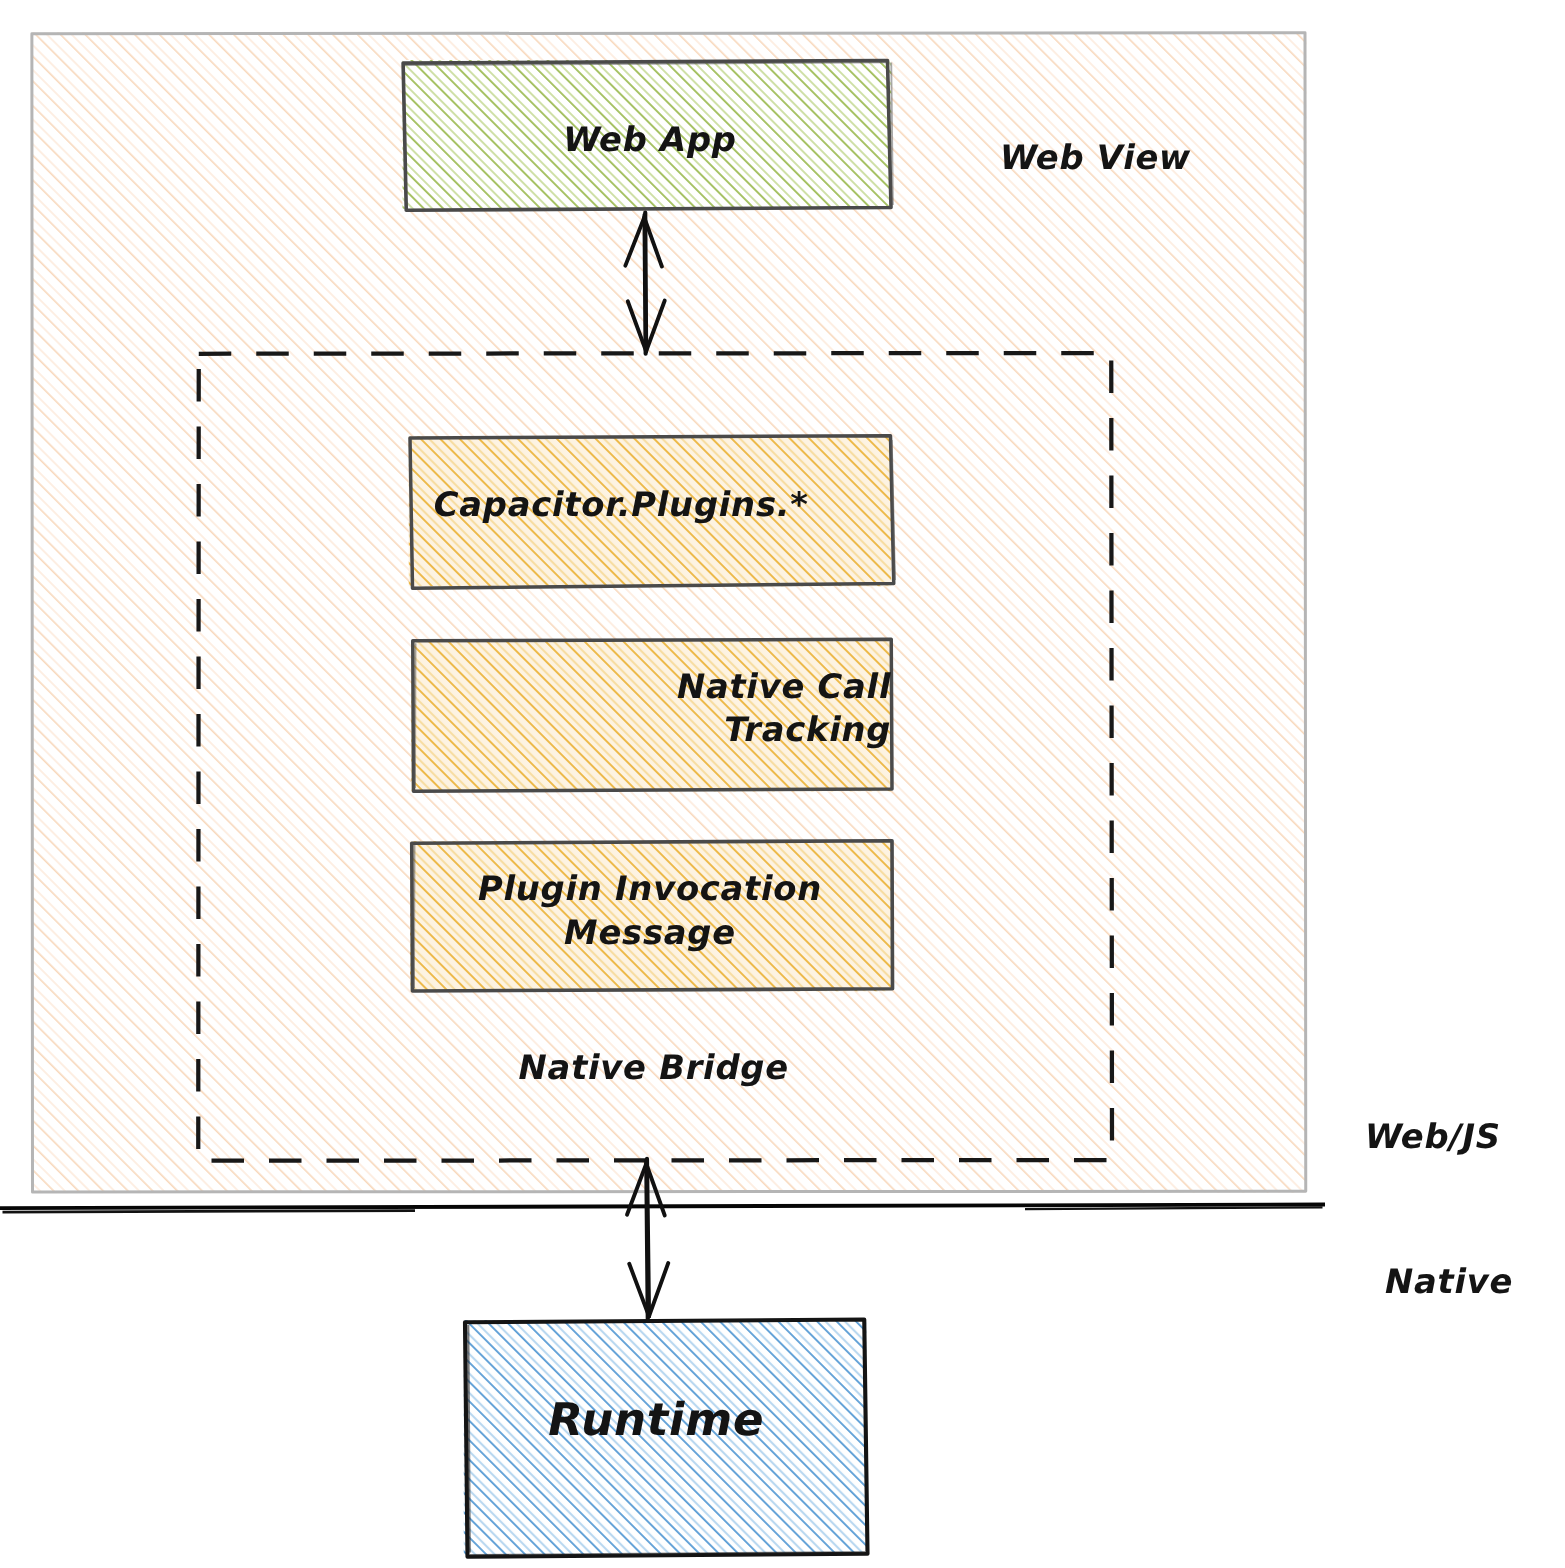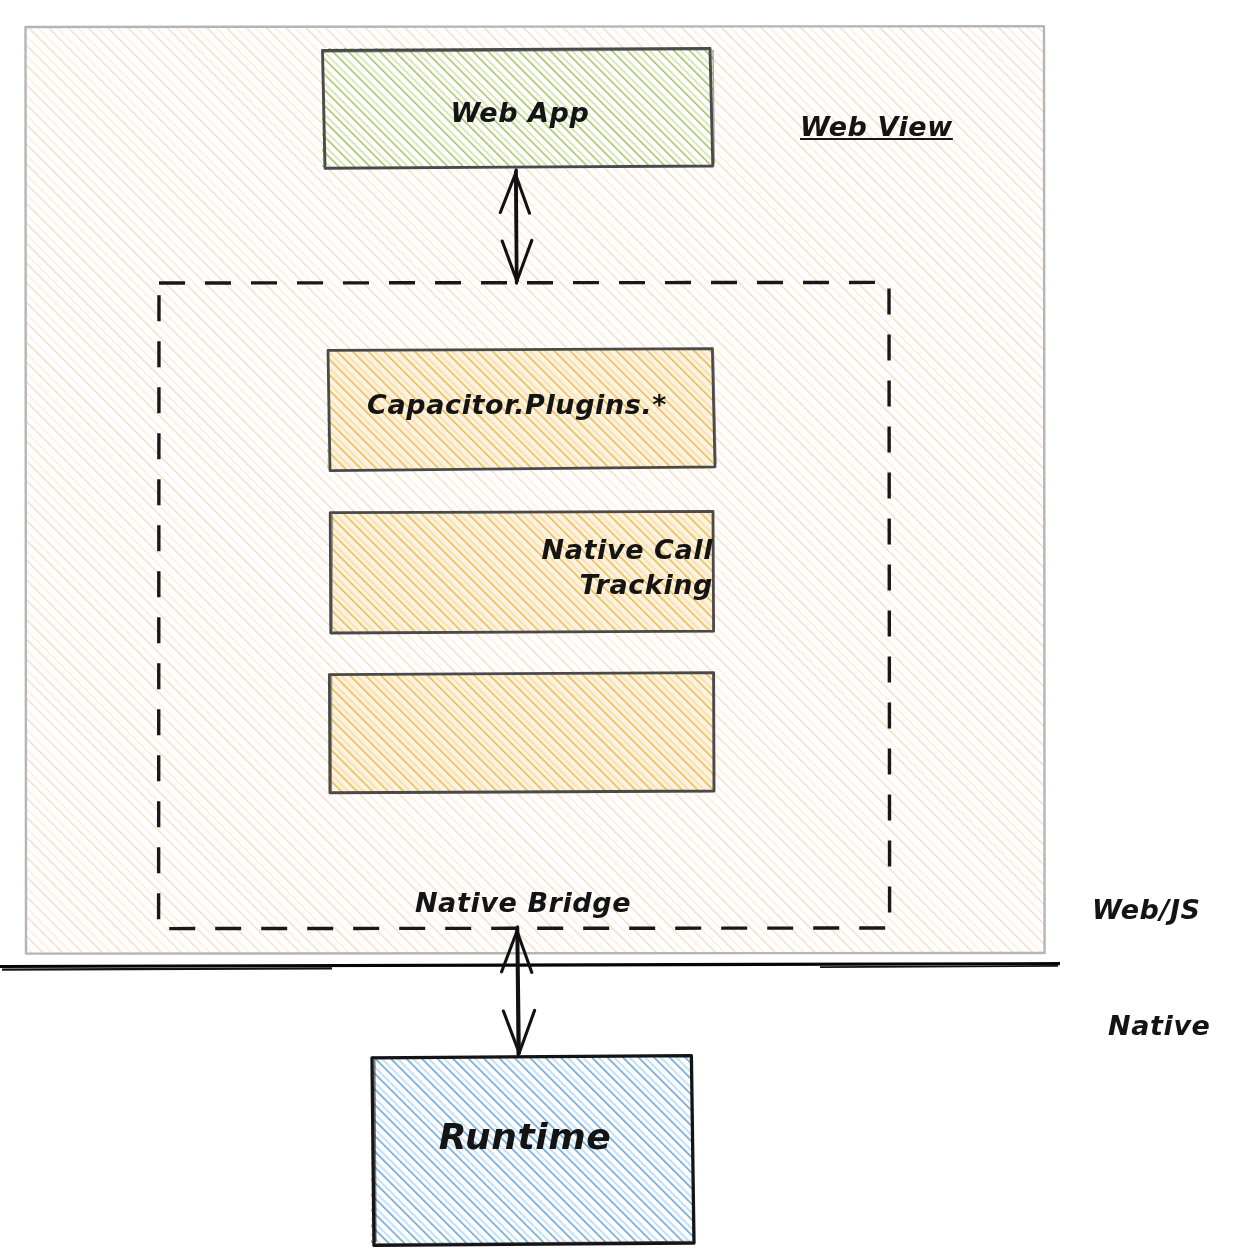--- a/index.html
+++ b/index.html
@@ -29,25 +29,25 @@
     font-weight: 700;
     font-style: italic;
     letter-spacing: 0.6px;
     white-space: pre;
     line-height: 1.28;
     text-align: center;
     user-select: none;
   }
   
   #t-webapp      { left: 327px; top: 96px;  width: 386px; font-size: 27px; }
-  #t-webview     { left: 800px; top: 110px; width: 220px; font-size: 27px; text-align: left; text-decoration: underline; }
-  #t-capacitor   { left: 327px; top: 388px; width: 340px; font-size: 27px; text-align: right; }
+  #t-webview     { left: 800px; top: 110px; width: 220px; font-size: 27px; text-align: left; }
+  #t-capacitor   { left: 327px; top: 388px; width: 340px; font-size: 27px; }
   #t-nativecall  { left: 327px; top: 533px; width: 386px; font-size: 27px; text-align: right; }
   #t-plugininv   { left: 327px; top: 695px; width: 386px; font-size: 27px; }
-  #t-bridge      { left: 330px; top: 838px; width: 386px; font-size: 27px; margin-top: 48px; }
+  #t-bridge      { left: 330px; top: 838px; width: 386px; font-size: 27px; }
   #t-webjs       { left: 1092px; top: 893px; width: 200px; font-size: 27px; text-align: left; }
   #t-native      { left: 1108px; top: 1009px; width: 200px; font-size: 27px; text-align: left; }
   #t-runtime     { left: 355px; top: 1114px; width: 340px; font-size: 36px; }
 </style>
 </head>
 <body>
 
 <div id="stage">
 
   <svg id="sketch" viewBox="0 0 1252 1254">
@@ -146,20 +146,22 @@
 
   <div class="lbl" id="t-webapp">Web App</div>
 
   <div class="lbl" id="t-webview">Web View</div>
 
   <div class="lbl" id="t-capacitor">Capacitor.Plugins.*</div>
 
   <div class="lbl" id="t-nativecall">Native Call
 Tracking</div>
 
+  <div class="lbl" id="t-plugininv">Plugin Invocation
+Message</div>
 
   <div class="lbl" id="t-bridge">Native Bridge</div>
 
   <div class="lbl" id="t-webjs">Web/JS</div>
 
   <div class="lbl" id="t-native">Native</div>
 
   <div class="lbl" id="t-runtime">Runtime</div>
 
 </div>

